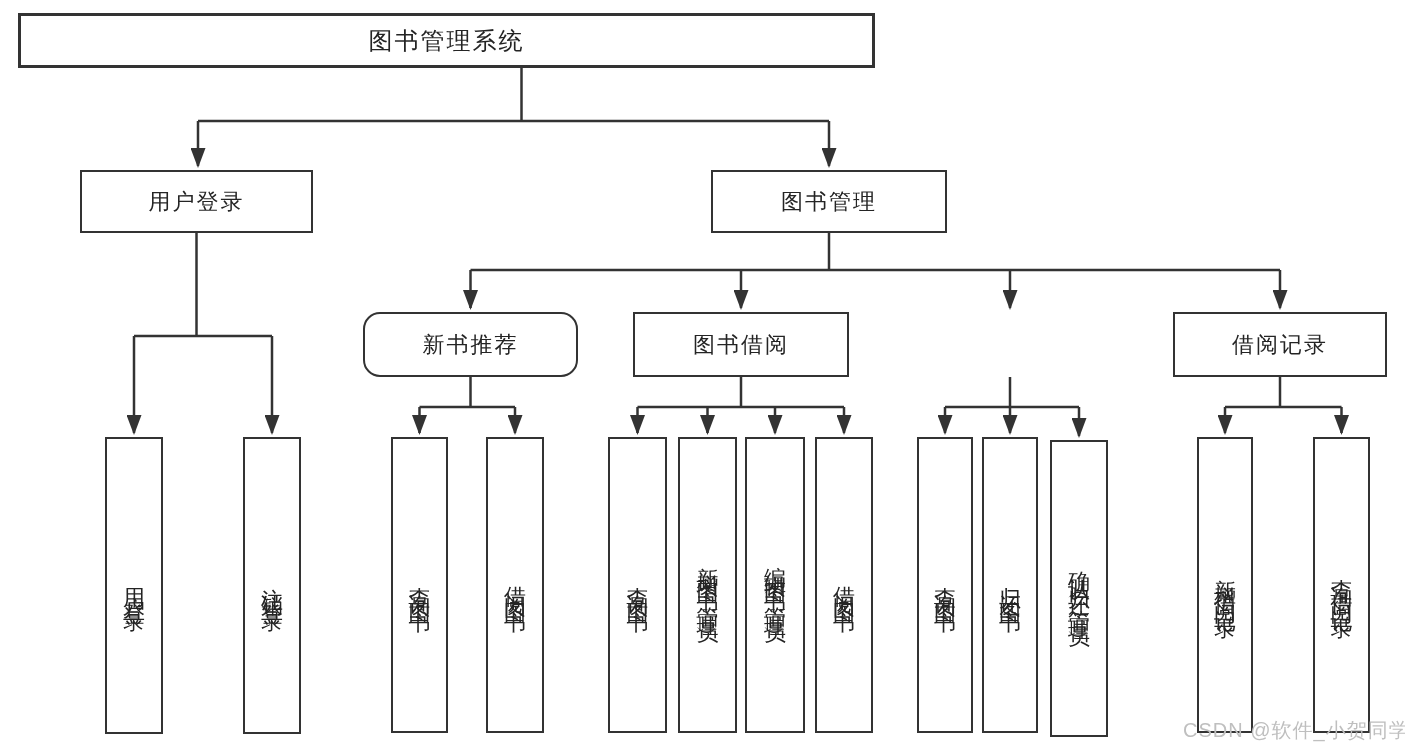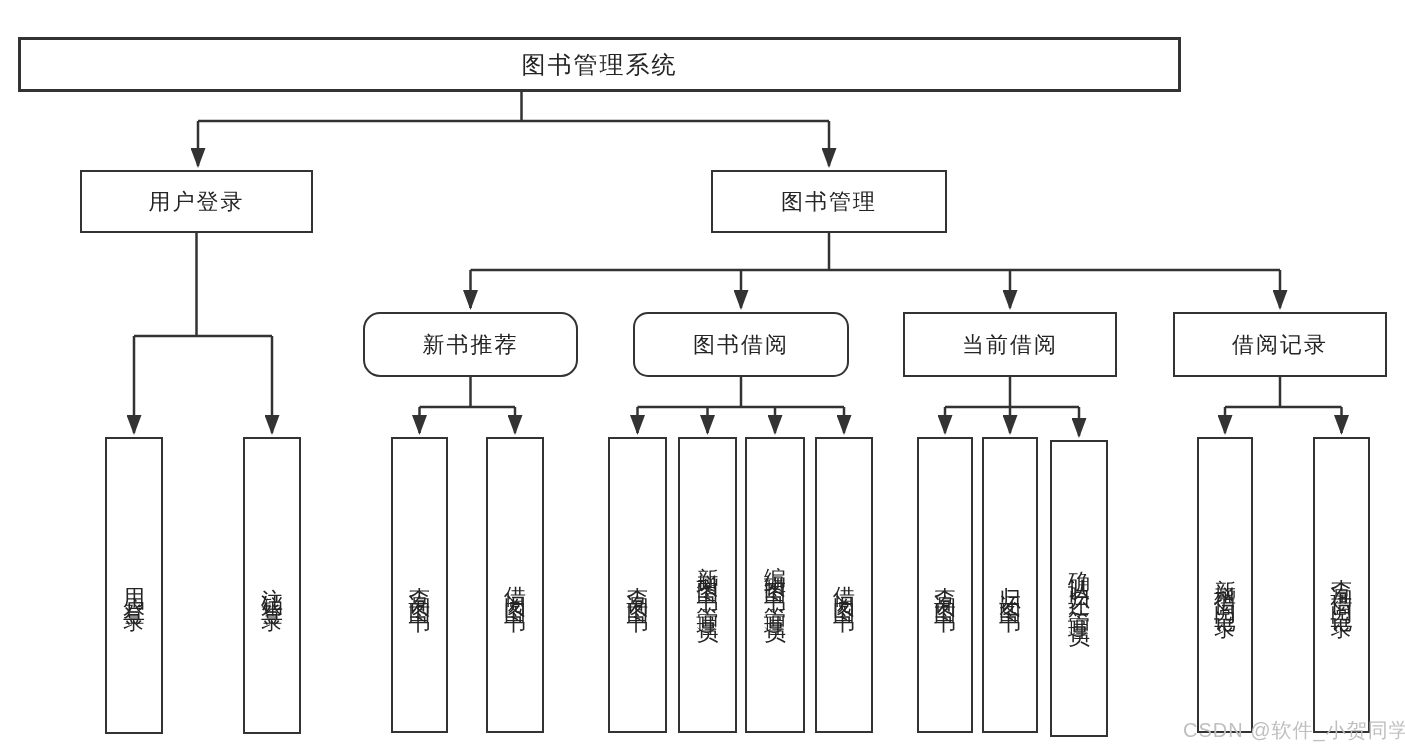--- a/index.html
+++ b/index.html
@@ -93,35 +93,34 @@
       <path d="M1010 407 V433" marker-end="url(#arw)"></path>
       <path d="M1079 407 V436" marker-end="url(#arw)"></path>
 
       <path d="M1280 377 V407"></path>
       <path d="M1225 407 H1341.5"></path>
       <path d="M1225 407 V433" marker-end="url(#arw)"></path>
       <path d="M1341.5 407 V433" marker-end="url(#arw)"></path>
     </g>
   </svg>
 
-  <div class="node h root" style="left:18px;top:13px;width:1163px;height:55px;border-width:3px;margin-top:24px;">图书管理系统</div>
+  <div class="node h root" style="left:18px;top:13px;width:857px;height:55px;border-width:3px;">图书管理系统</div>
 
   <div class="node h" style="left:80px;top:170px;width:233px;height:63px;">用户登录</div>
   <div class="node h" style="left:711px;top:170px;width:236px;height:63px;">图书管理</div>
 
   <div class="node v" style="left:105px;top:437px;width:58px;height:297px;">
     <span class="vtext">用户登录</span>
   </div>
   <div class="node v" style="left:243px;top:437px;width:58px;height:297px;">
     <span class="vtext">注销登录</span>
   </div>
 
   <div class="node h" style="left:363px;top:312px;width:215px;height:65px;border-radius:17px;">新书推荐</div>
-  <div class="node h" style="left:633px;top:312px;width:216px;height:65px;border-radius:15px;">图书借阅</div>
-  <div class="node h" style="left:903px;top:312px;width:214px;height:65px;">当前借阅</div>
+  <div class="node h" style="left:633px;top:312px;width:216px;height:65px;">图书借阅</div>
   <div class="node h" style="left:1173px;top:312px;width:214px;height:65px;">借阅记录</div>
 
   <div class="node v" style="left:391px;top:437px;width:57px;height:296px;">
     <span class="vtext">查询图书</span>
   </div>
   <div class="node v" style="left:486px;top:437px;width:58px;height:296px;">
     <span class="vtext">借阅图书</span>
   </div>
 
   <div class="node v" style="left:608px;top:437px;width:59px;height:296px;">

